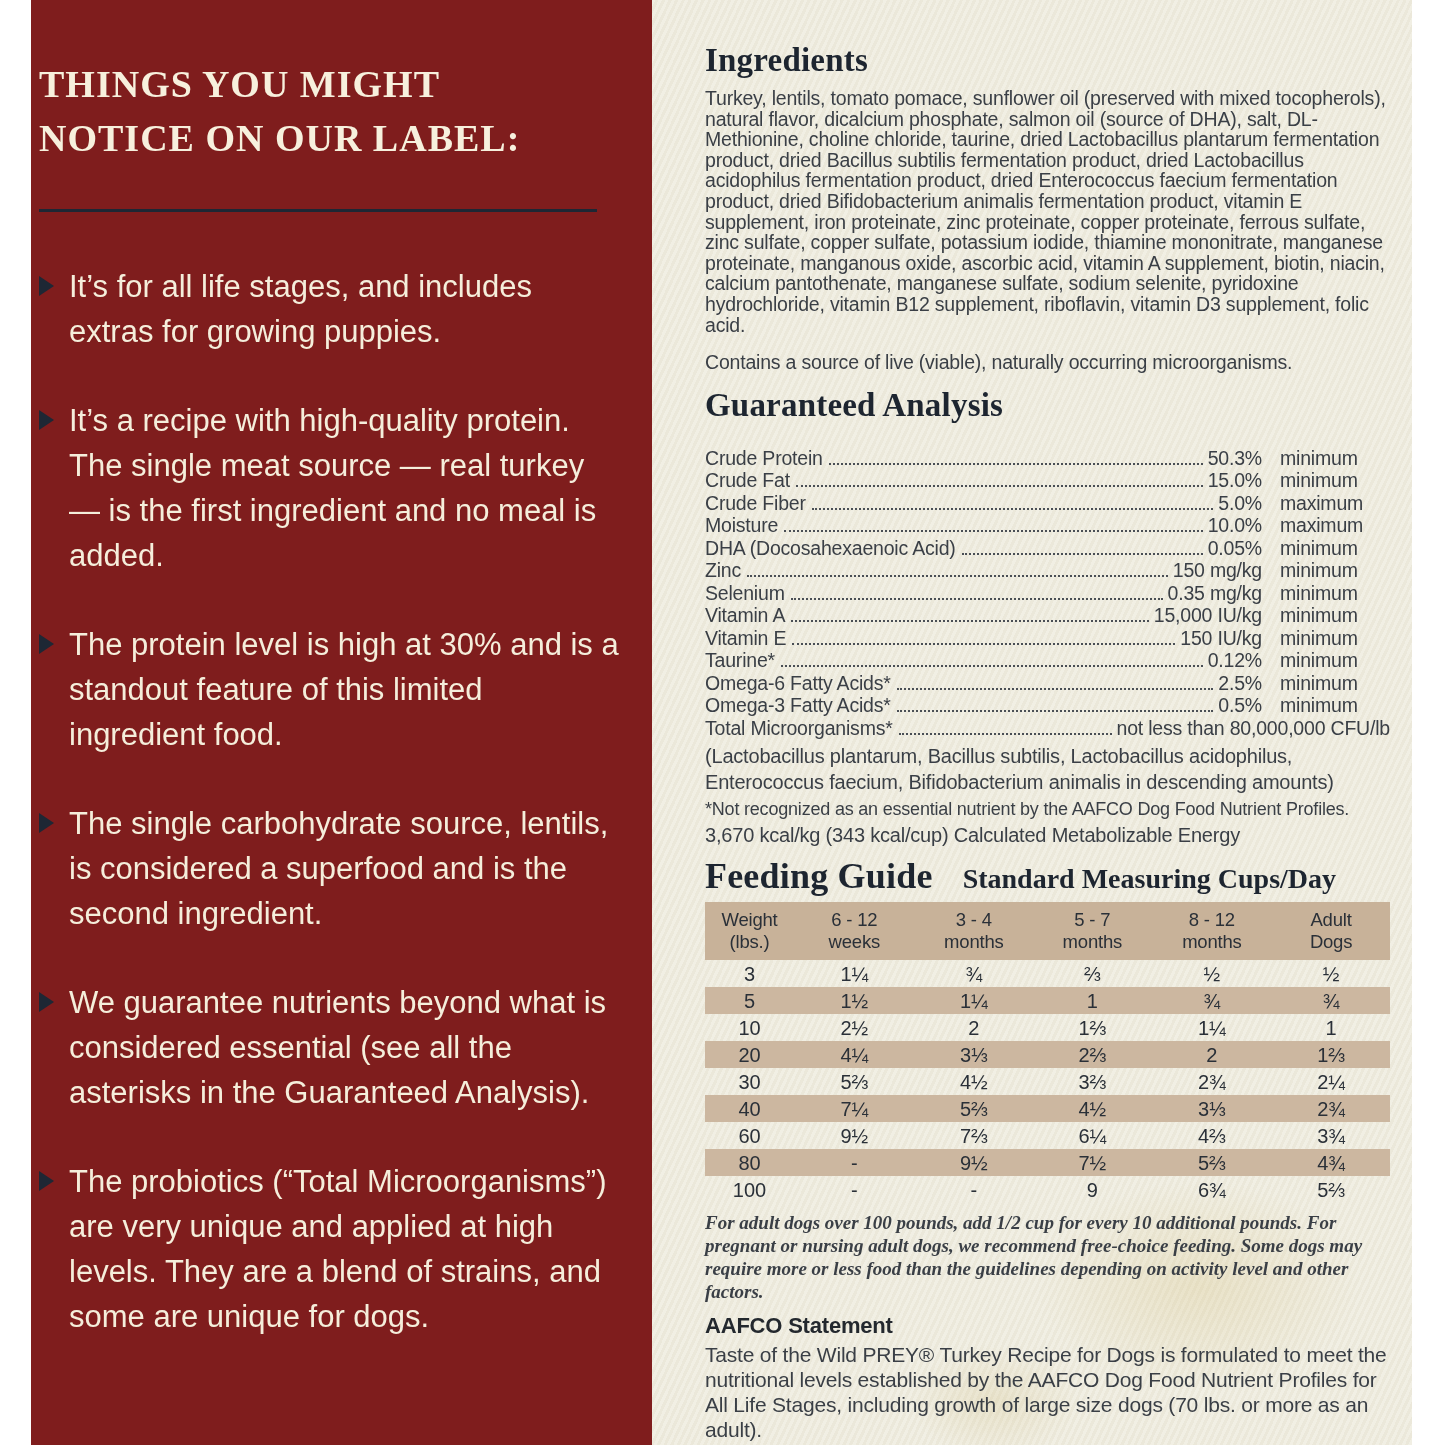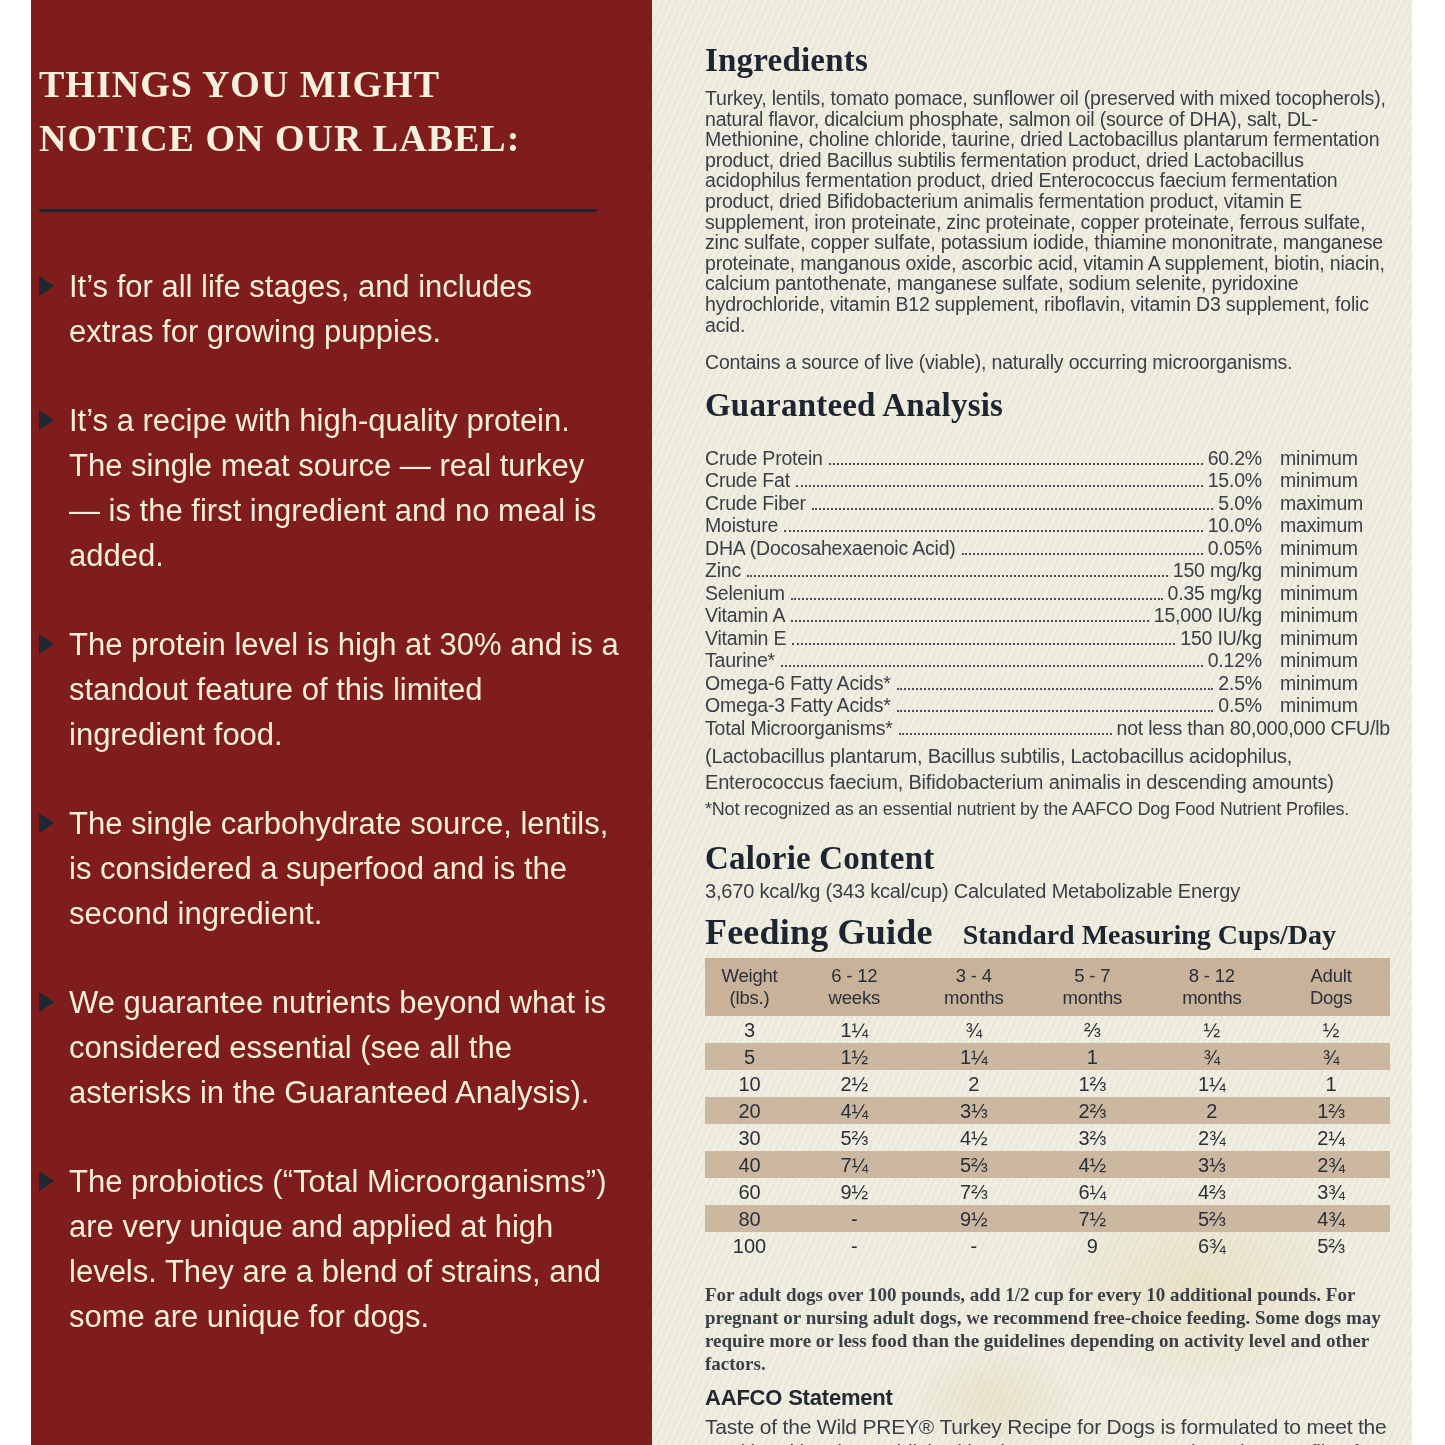--- a/index.html
+++ b/index.html
@@ -76,22 +76,22 @@
   table.fg th{
     font-weight:normal;font-size:18.5px;line-height:22px;
     padding:7px 0;color:#2a3038;text-align:center;letter-spacing:-0.2px;
   }
   table.fg td{
     text-align:center;font-size:20px;line-height:20px;padding:3.5px 0;
     color:#2a3038;
   }
   table.fg tbody tr:nth-child(even){background:#ccb7a0;}
   .fg-note{
-    margin:24px 0 0;font-family:"Liberation Serif",serif;
-    font-weight:bold;font-size:19px;line-height:23px;
+    margin:8px 0 0;font-family:"Liberation Serif",serif;
+    font-style:italic;font-weight:bold;font-size:19px;line-height:23px;
     color:#3a3f46;
   }
   .aafco-h{
     margin:10px 0 0;font-size:22px;line-height:26px;font-weight:bold;
     color:#23282e;letter-spacing:-0.2px;
   }
   .aafco-body{margin-top:3px;font-size:21px;line-height:25px;letter-spacing:-0.2px;}
 </style>
 </head>
 <body>
@@ -133,21 +133,21 @@
 
     <h2 class="section-h">Ingredients</h2>
     <p class="body-text">Turkey, lentils, tomato pomace, sunflower oil (preserved with mixed tocopherols), natural flavor, dicalcium phosphate, salmon oil (source of DHA), salt, DL-Methionine, choline chloride, taurine, dried Lactobacillus plantarum fermentation product, dried Bacillus subtilis fermentation product, dried Lactobacillus acidophilus fermentation product, dried Enterococcus faecium fermentation product, dried Bifidobacterium animalis fermentation product, vitamin E supplement, iron proteinate, zinc proteinate, copper proteinate, ferrous sulfate, zinc sulfate, copper sulfate, potassium iodide, thiamine mononitrate, manganese proteinate, manganous oxide, ascorbic acid, vitamin A supplement, biotin, niacin, calcium pantothenate, manganese sulfate, sodium selenite, pyridoxine hydrochloride, vitamin B12 supplement, riboflavin, vitamin D3 supplement, folic acid.</p>
     <p class="body-text contains-note">Contains a source of live (viable), naturally occurring microorganisms.</p>
 
     <h2 class="section-h ga-heading">Guaranteed Analysis</h2>
     <div class="ga">
       <div class="ga-row">
         <span class="ga-label">Crude Protein</span>
         <span class="ga-dots"></span>
-        <span class="ga-value">60.2%</span>
+        <span class="ga-value">50.3%</span>
         <span class="ga-qual">minimum</span>
       </div>
       <div class="ga-row">
         <span class="ga-label">Crude Fat</span>
         <span class="ga-dots"></span>
         <span class="ga-value">15.0%</span>
         <span class="ga-qual">minimum</span>
       </div>
       <div class="ga-row">
         <span class="ga-label">Crude Fiber</span>
@@ -211,21 +211,20 @@
       </div>
       <div class="ga-row">
         <span class="ga-label">Total Microorganisms*</span>
         <span class="ga-dots"></span>
         <span class="ga-value">not less than 80,000,000 CFU/lb</span>
       </div>
     </div>
     <p class="body-text micro-detail">(Lactobacillus plantarum, Bacillus subtilis, Lactobacillus acidophilus, Enterococcus faecium, Bifidobacterium animalis in descending amounts)</p>
     <p class="body-text ga-footnote">*Not recognized as an essential nutrient by the AAFCO Dog Food Nutrient Profiles.</p>
 
-    <h2 class="section-h cal-heading">Calorie Content</h2>
     <p class="body-text cal-line">3,670 kcal/kg (343 kcal/cup) Calculated Metabolizable Energy</p>
 
     <div class="fg-head">
       <h2 class="section-h fg-title">Feeding Guide</h2>
       <span class="fg-sub">Standard Measuring Cups/Day</span>
     </div>
 
     <table class="fg">
       <colgroup>
         <col style="width:13%">

